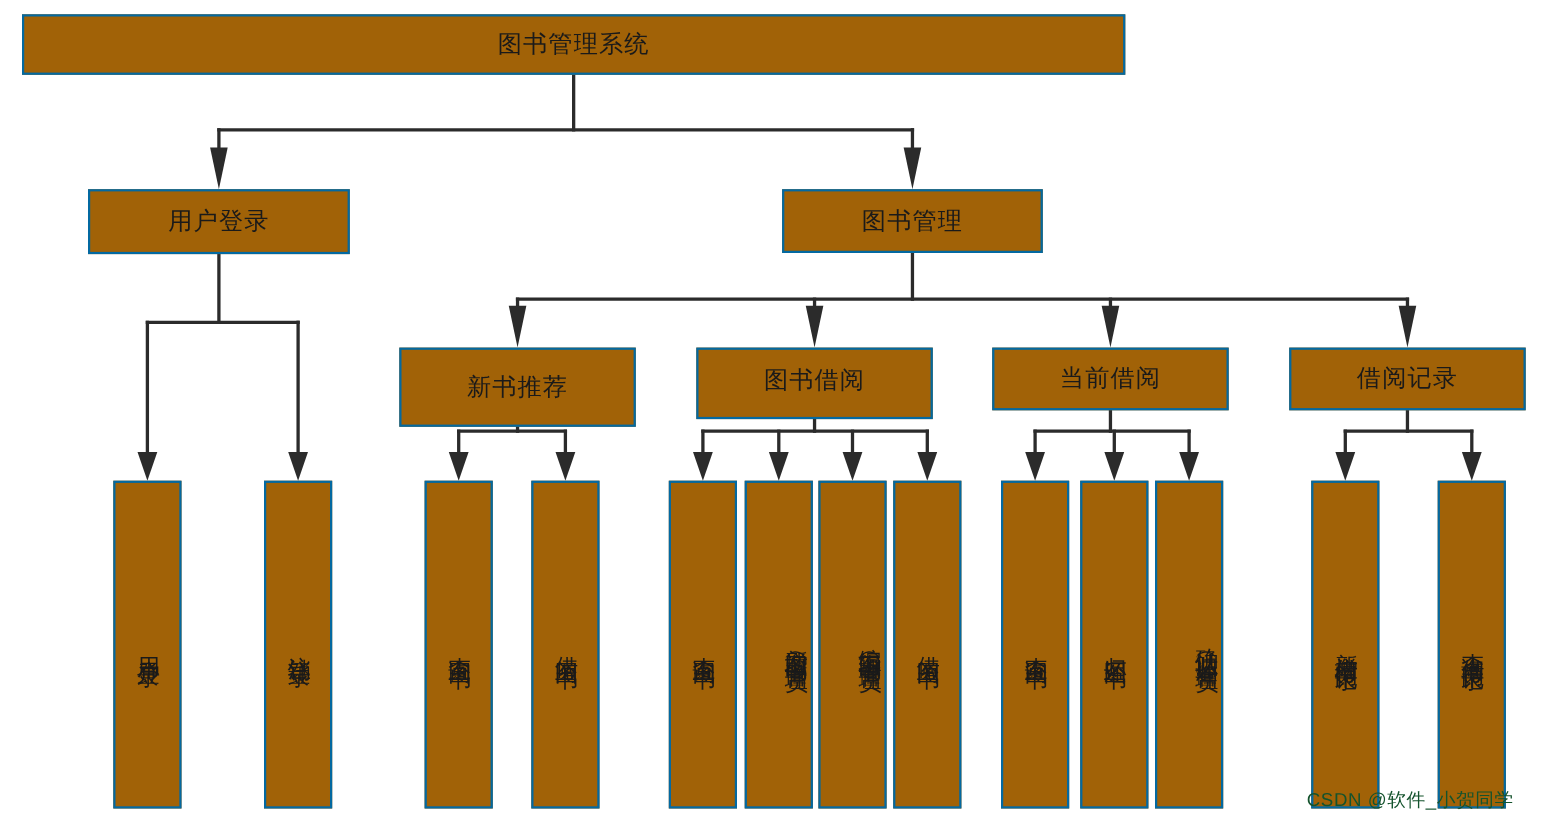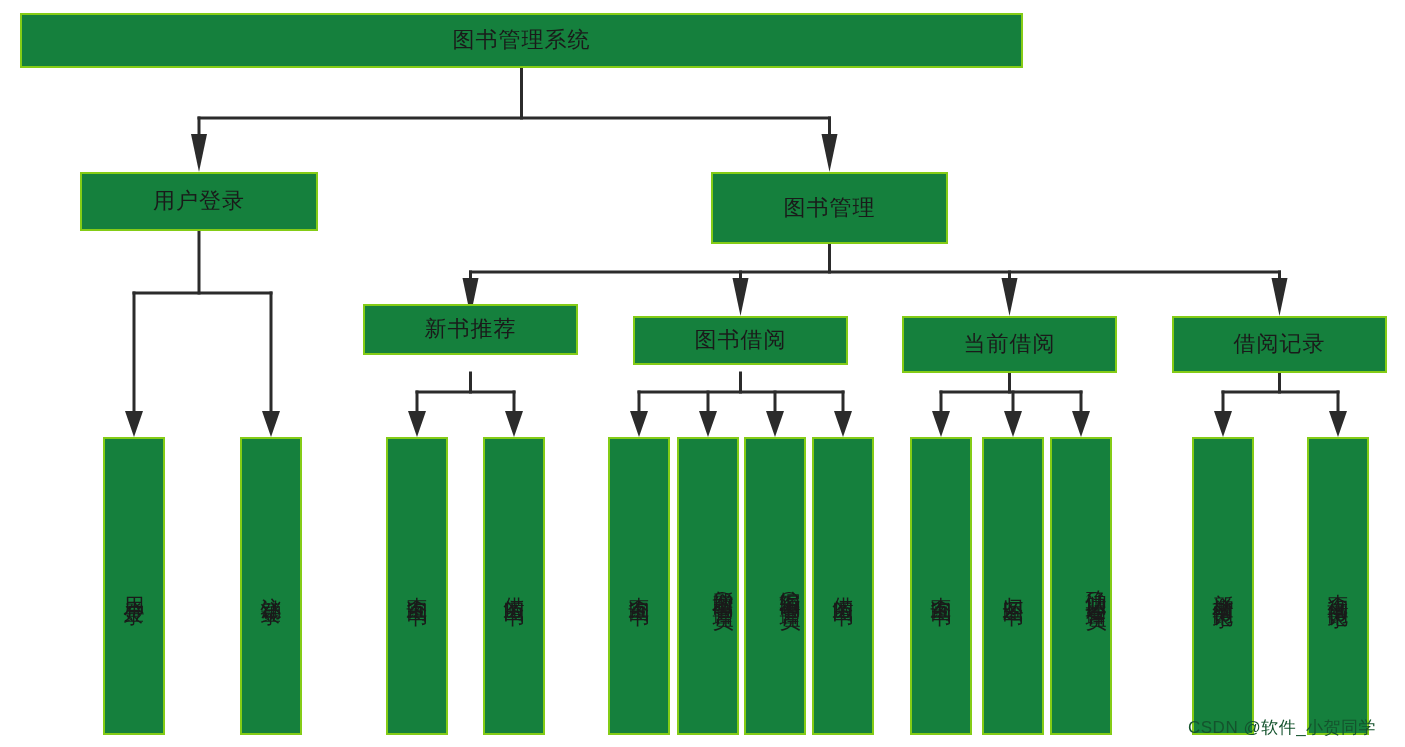--- a/index.html
+++ b/index.html
@@ -22,22 +22,22 @@
     position: absolute;
     left: 0;
     top: 0;
     width: 1405px;
     height: 747px;
     pointer-events: none;
   }
   .node {
     position: absolute;
     box-sizing: border-box;
-    background: #15803d;
-    border: 2px solid #84cc16;
+    background: #a16207;
+    border: 2px solid #0369a1;
     display: flex;
     align-items: center;
     justify-content: center;
     color: #1a1a1a;
   }
   .node.horiz {
     font-size: 22px;
     letter-spacing: 1px;
     line-height: 1.2;
   }
@@ -127,28 +127,28 @@
       <path d="M 1329 411 L 1347 411 L 1338 437 Z" fill="#2b2b2b"></path>
     </svg>
 
   <div class="node horiz node-root" id="node-root" style="left: 20px; top: 13px; width: 1003px; height: 55px;">
     <span class="node-label">图书管理系统</span>
   </div>
 
   <div class="node horiz" id="node-user-login" style="left: 80px; top: 172px; width: 238px; height: 59px;">
     <span class="node-label">用户登录</span>
   </div>
-  <div class="node horiz" id="node-book-manage" style="left: 711px; top: 172px; width: 237px; height: 72px;">
+  <div class="node horiz" id="node-book-manage" style="left: 711px; top: 172px; width: 237px; height: 58px;">
     <span class="node-label">图书管理</span>
   </div>
 
-  <div class="node horiz" id="node-new-book-recommend" style="left: 363px; top: 304px; width: 215px; height: 51px;">
+  <div class="node horiz" id="node-new-book-recommend" style="left: 363px; top: 316px; width: 215px; height: 72px;">
     <span class="node-label">新书推荐</span>
   </div>
-  <div class="node horiz" id="node-book-borrow" style="left: 633px; top: 316px; width: 215px; height: 49px;">
+  <div class="node horiz" id="node-book-borrow" style="left: 633px; top: 316px; width: 215px; height: 65px; font-family: Liberation Mono, monospace;">
     <span class="node-label">图书借阅</span>
   </div>
   <div class="node horiz" id="node-borrow-record" style="left: 1172px; top: 316px; width: 215px; height: 57px;">
     <span class="node-label">借阅记录</span>
   </div>
   <div class="node horiz" id="node-current-borrow" style="left: 902px; top: 316px; width: 215px; height: 57px;">
     <span class="node-label">当前借阅</span>
   </div>
 
   <div class="node vert" id="node-leaf-user-login" style="left: 103px; top: 437px; width: 62px; height: 298px;">

